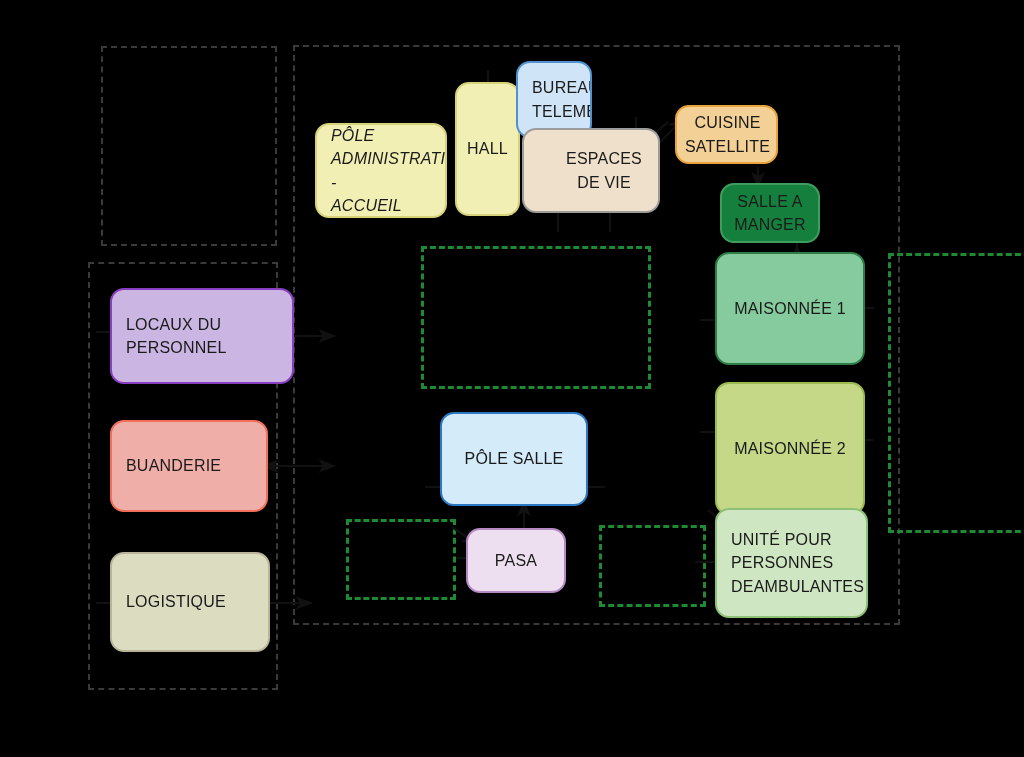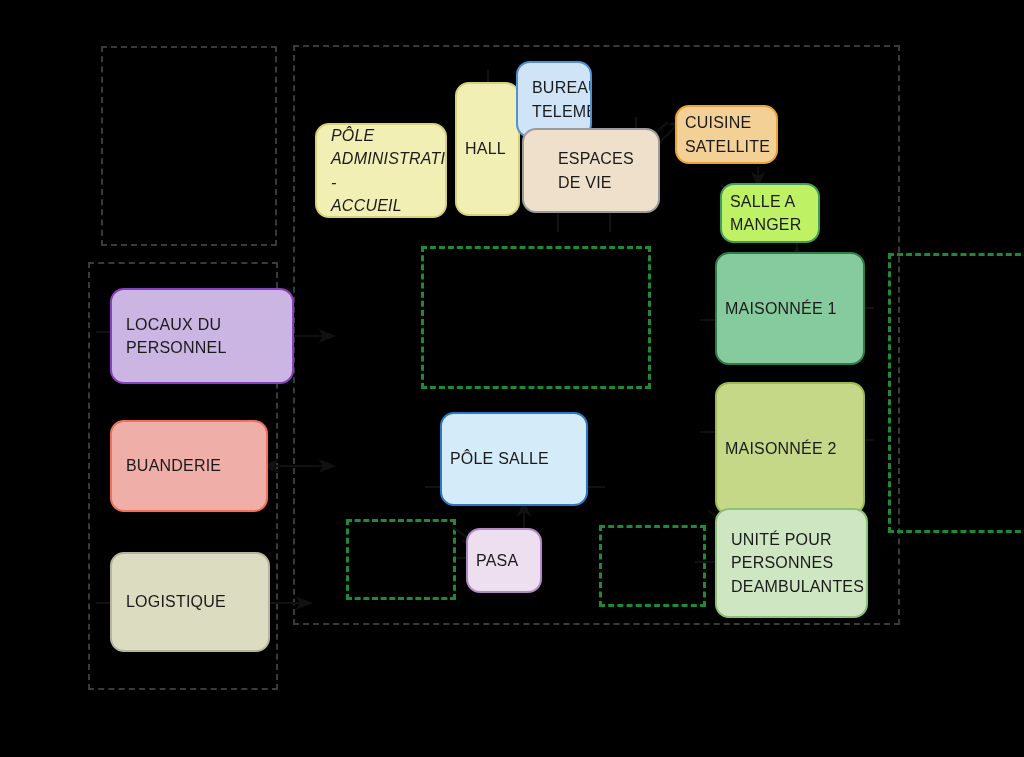--- a/index.html
+++ b/index.html
@@ -27,21 +27,21 @@
     font-size: 16px;
     line-height: 1.45;
     letter-spacing: 0.2px;
     overflow: hidden;
   }
   .node .label {
     width: 100%;
     padding: 0 14px;
     white-space: pre-line;
   }
-  .node.center .label { text-align: left; padding: 0 8px; }
+  .node.center .label { text-align: center; padding: 0 8px; }
   .node.left   .label { text-align: left; }
 
   .dashbox {
     position: absolute;
     box-sizing: border-box;
     border-width: 2px;
     border-style: dashed;
     background: transparent;
   }
   .dash-dark { border-color: #3a3a3a; }
@@ -139,38 +139,38 @@
       <div class="node left" style="left: 516px; top: 61px; width: 76px; height: 77px; background: rgb(207, 228, 247); border-color: rgb(79, 146, 207);">
         <span class="label">BUREAU
 TELEMEDECINE</span>
       </div>
       <div class="node center" style="left: 522px; top: 128px; width: 138px; height: 85px; background: rgb(238, 224, 203); border-color: rgb(156, 156, 156); padding-left: 26px;">
         <span class="label">ESPACES DE VIE</span>
       </div>
       <div class="node center" style="left: 675px; top: 105px; width: 103px; height: 59px; background: rgb(243, 209, 150); border-color: rgb(232, 163, 61);">
         <span class="label">CUISINE SATELLITE</span>
       </div>
-      <div class="node center" style="left: 720px; top: 183px; width: 100px; height: 60px; background: #bef264; border-color: rgb(63, 158, 94);">
+      <div class="node center" style="left: 720px; top: 183px; width: 100px; height: 60px; background: #15803d; border-color: rgb(63, 158, 94);">
         <span class="label">SALLE A MANGER</span>
       </div>
       <div class="node center" style="left: 715px; top: 252px; width: 150px; height: 113px; background: rgb(134, 203, 157); border-color: rgb(46, 125, 70);">
         <span class="label">MAISONNÉE 1</span>
       </div>
       <div class="node center" style="left: 715px; top: 382px; width: 150px; height: 133px; background: rgb(197, 216, 136); border-color: rgb(156, 187, 78);">
         <span class="label">MAISONNÉE 2</span>
       </div>
       <div class="node left" style="left: 715px; top: 508px; width: 153px; height: 110px; background: rgb(207, 230, 194); border-color: rgb(141, 193, 120);">
         <span class="label">UNITÉ POUR
 PERSONNES
 DEAMBULANTES</span>
       </div>
       <div class="node center" style="left: 440px; top: 412px; width: 148px; height: 94px; background: rgb(212, 235, 250); border-color: rgb(43, 121, 194);">
         <span class="label">PÔLE SALLE</span>
       </div>
-      <div class="node center" style="left: 466px; top: 528px; width: 76px; height: 65px; background: rgb(237, 223, 240); border-color: rgb(181, 137, 196);">
+      <div class="node center" style="left: 466px; top: 528px; width: 100px; height: 65px; background: rgb(237, 223, 240); border-color: rgb(181, 137, 196);">
         <span class="label">PASA</span>
       </div>
       <div class="node left" style="left: 110px; top: 288px; width: 184px; height: 96px; background: rgb(203, 181, 227); border-color: rgb(138, 63, 192);">
         <span class="label">LOCAUX DU
 PERSONNEL</span>
       </div>
       <div class="node left" style="left: 110px; top: 420px; width: 158px; height: 92px; background: rgb(239, 175, 168); border-color: rgb(240, 112, 90);">
         <span class="label">BUANDERIE</span>
       </div>
       <div class="node left" style="left: 110px; top: 552px; width: 160px; height: 100px; background: rgb(220, 220, 192); border-color: rgb(185, 181, 154);">

